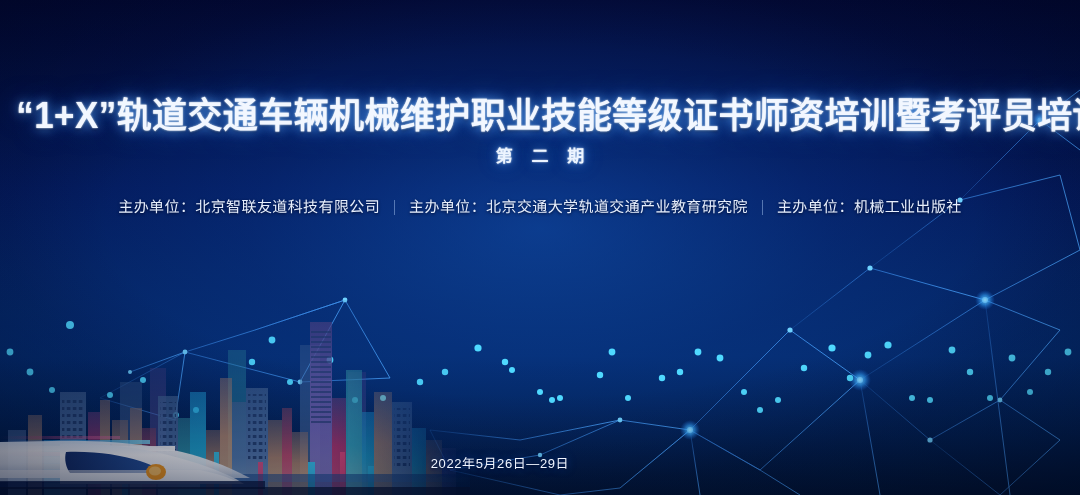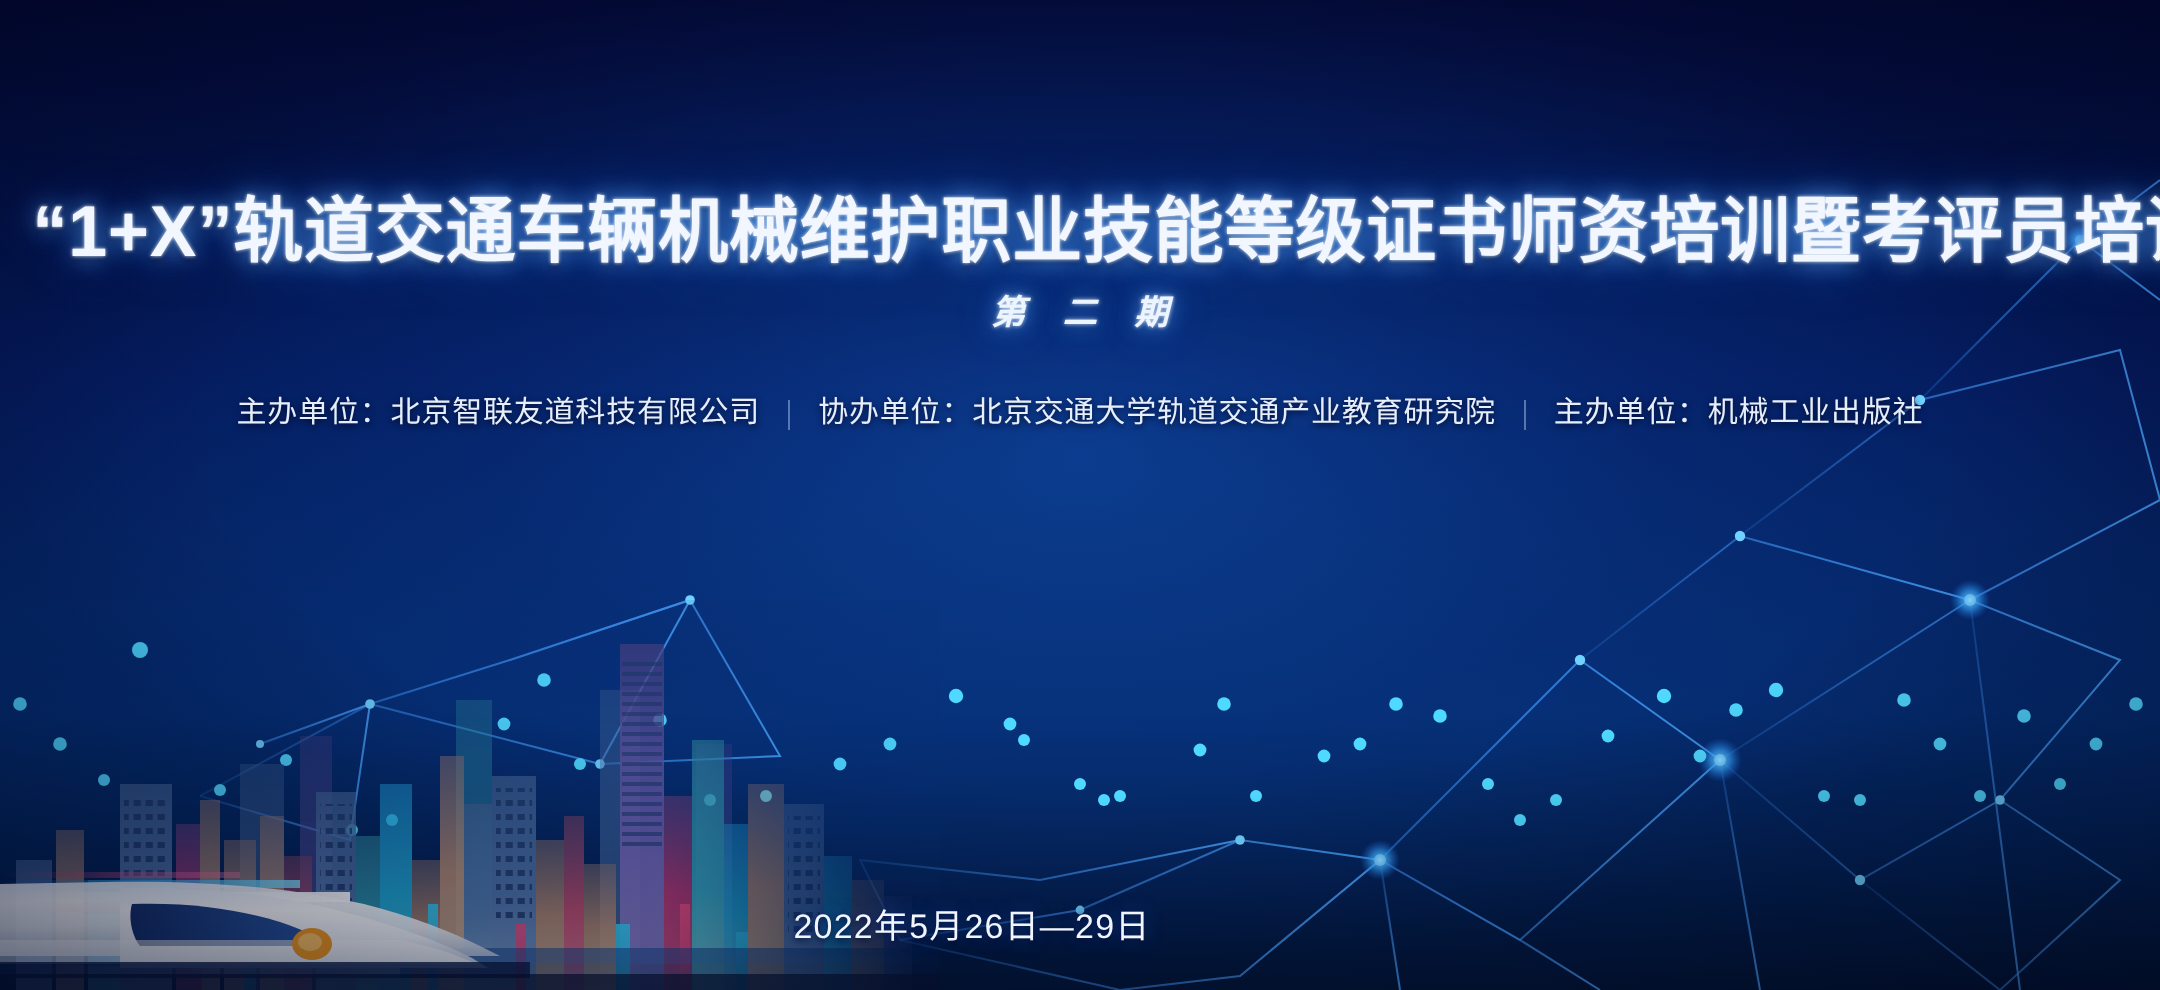--- a/index.html
+++ b/index.html
@@ -89,21 +89,20 @@
     font-size: 17px;
     line-height: 24px;
     font-weight: bold;
     letter-spacing: 7px;
     text-indent: 7px;
     color: #ecf4ff;
     text-shadow:
       0 0 2px rgba(255,255,255,0.8),
       0 0 10px rgba(90,170,255,0.7),
       0 0 20px rgba(40,120,240,0.4);
-    font-style: italic;
   }
   .org-line {
     position: absolute;
     top: 196px;
     left: 0;
     width: 1080px;
     font-size: 15px;
     line-height: 22px;
     color: #e6eefc;
     letter-spacing: 0.4px;
@@ -118,25 +117,26 @@
     display: inline-block;
     width: 1px;
     height: 15px;
     background: rgba(150,180,225,0.55);
   }
   .date-line {
     position: absolute;
     top: 452px;
     left: 0;
     width: 972px;
-    font-size: 17px;
+    font-size: 13px;
     line-height: 24px;
     color: #f0f5ff;
     letter-spacing: 0.6px;
     text-shadow: 0 0 8px rgba(20,70,170,0.9), 0 1px 3px rgba(0,5,25,0.95);
+    padding-left: 14px;
   }
 </style>
 </head>
 <body>
 
 <div id="banner">
 
   <div class="glow-wash"></div>
 
   <svg class="layer" viewBox="0 0 1080 495" preserveAspectRatio="none" aria-hidden="true">
@@ -527,21 +527,21 @@
 
   <div class="text-stack">
 
     <div class="title-main">“1+X”轨道交通车辆机械维护职业技能等级证书师资培训暨考评员培训班</div>
 
     <div class="title-sub">第 二 期</div>
 
     <div class="org-line">
       <span class="org-item">主办单位：北京智联友道科技有限公司</span>
       <span class="org-div"></span>
-      <span class="org-item">协办单位：北京交通大学轨道交通产业教育研究院</span>
+      <span class="org-item">主办单位：北京交通大学轨道交通产业教育研究院</span>
       <span class="org-div"></span>
       <span class="org-item">主办单位：机械工业出版社</span>
     </div>
 
     <div class="date-line">2022年5月26日—29日</div>
 
   </div>
 
 </div>
 

